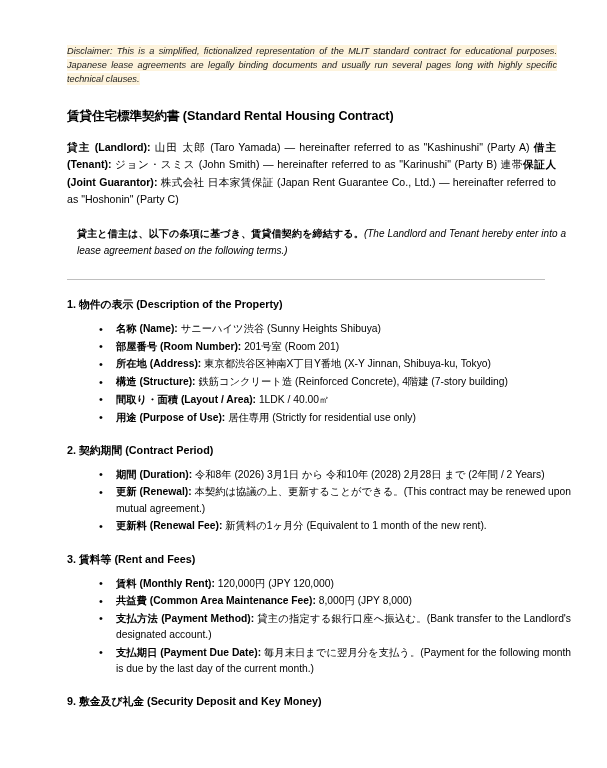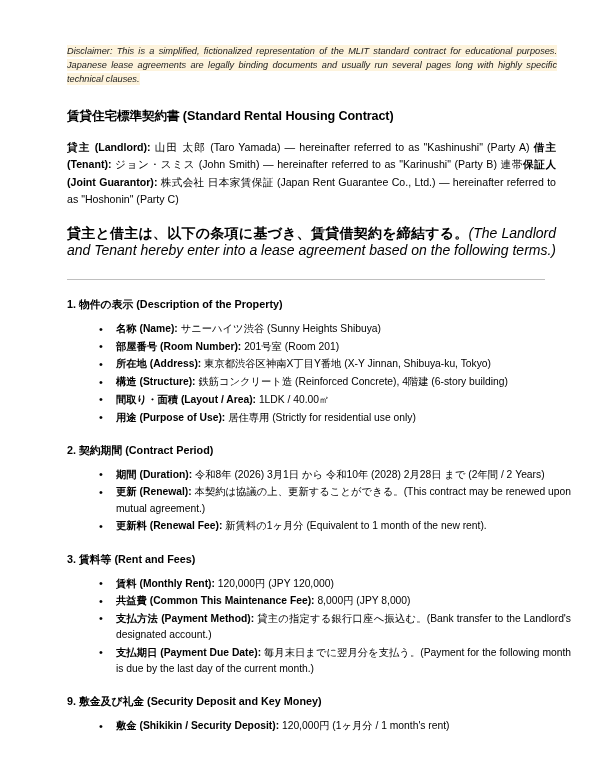--- a/index.html
+++ b/index.html
@@ -55,23 +55,23 @@
     font-size: 10.6px;
     line-height: 17.5px;
     text-align: justify;
     margin: 0 0 16px 0;
     width: 489px;
   }
   .parties b { font-weight: bold; }
 
   
   .agreement {
-    font-size: 14px;
+    font-size: 10px;
     line-height: 17.2px;
-    margin: 0 0 20px 0;
+    margin: 0 0 20px 10px;
     width: 489px;
     text-align: justify;
   }
   .agreement .jp { font-weight: bold; }
   .agreement .en { font-style: italic; }
 
   
   .divider {
     border: 0;
     border-top: 1px solid #bfbfbf;
@@ -128,43 +128,40 @@
 
   <hr class="divider">
 
   <div id="sections-root">
       <div class="section">
         <h2 class="section-heading">1. 物件の表示 (Description of the Property)</h2>
         <ul class="items">
           <li><b>名称 (Name):</b><span> サニーハイツ渋谷 (Sunny Heights Shibuya)</span></li>
           <li><b>部屋番号 (Room Number):</b><span> 201号室 (Room 201)</span></li>
           <li><b>所在地 (Address):</b><span> 東京都渋谷区神南X丁目Y番地 (X-Y Jinnan, Shibuya-ku, Tokyo)</span></li>
-          <li><b>構造 (Structure):</b><span> 鉄筋コンクリート造 (Reinforced Concrete), 4階建 (6-story building)</span></li>
+          <li><b>構造 (Structure):</b><span> 鉄筋コンクリート造 (Reinforced Concrete), 4階建 (7-story building)</span></li>
           <li><b>間取り・面積 (Layout / Area):</b><span> 1LDK / 40.00㎡</span></li>
           <li><b>用途 (Purpose of Use):</b><span> 居住専用 (Strictly for residential use only)</span></li>
         </ul>
       </div>
       <div class="section">
         <h2 class="section-heading">2. 契約期間 (Contract Period)</h2>
         <ul class="items">
           <li><b>期間 (Duration):</b><span> 令和8年 (2026) 3月1日 から 令和10年 (2028) 2月28日 まで (2年間 / 2 Years)</span></li>
           <li><b>更新 (Renewal):</b><span> 本契約は協議の上、更新することができる。(This contract may be renewed upon mutual agreement.)</span></li>
           <li><b>更新料 (Renewal Fee):</b><span> 新賃料の1ヶ月分 (Equivalent to 1 month of the new rent).</span></li>
         </ul>
       </div>
       <div class="section">
         <h2 class="section-heading">3. 賃料等 (Rent and Fees)</h2>
         <ul class="items">
           <li><b>賃料 (Monthly Rent):</b><span> 120,000円 (JPY 120,000)</span></li>
-          <li><b>共益費 (Common This Maintenance Fee):</b><span> 8,000円 (JPY 8,000)</span></li>
+          <li><b>共益費 (Common Area Maintenance Fee):</b><span> 8,000円 (JPY 8,000)</span></li>
           <li><b>支払方法 (Payment Method):</b><span> 貸主の指定する銀行口座へ振込む。(Bank transfer to the Landlord's designated account.)</span></li>
           <li><b>支払期日 (Payment Due Date):</b><span> 毎月末日までに翌月分を支払う。(Payment for the following month is due by the last day of the current month.)</span></li>
         </ul>
       </div>
       <div class="section">
         <h2 class="section-heading">9. 敷金及び礼金 (Security Deposit and Key Money)</h2>
-        <ul class="items">
-          <li><b>敷金 (Shikikin / Security Deposit):</b><span> 120,000円 (1ヶ月分 / 1 month's rent)</span></li>
-        </ul>
       </div>
     </div>
 
 </div>
 
 </body></html>

